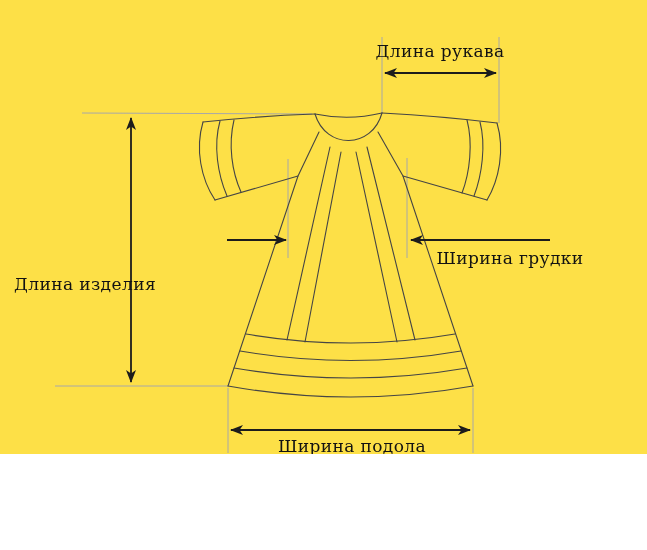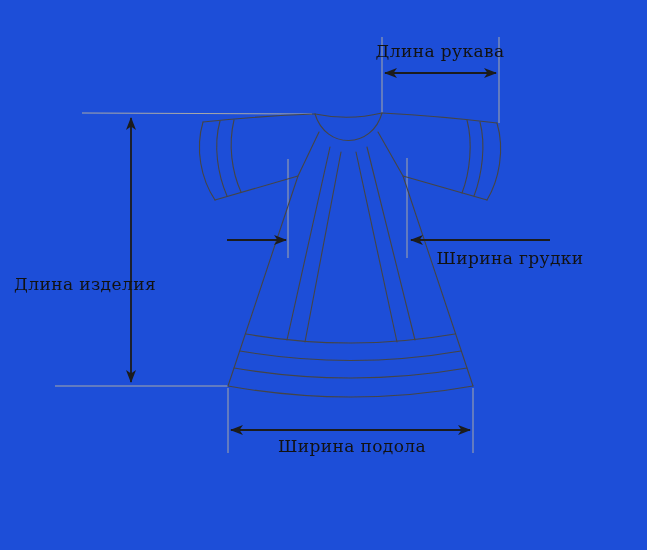--- a/index.html
+++ b/index.html
@@ -4,22 +4,22 @@
 <style>
   html, body {
     margin: 0;
     padding: 0;
     background: #ffffff;
     font-family: "DejaVu Serif", "Liberation Serif", serif;
   }
   .canvas {
     position: relative;
     width: 647px;
-    height: 550px;
-    background: #1d4ed8;
+    height: 454px;
+    background: #fde047;
     overflow: hidden;
   }
   svg { display: block; }
   svg text {
     font-family: "DejaVu Serif", "Liberation Serif", serif;
     font-size: 17px;
     letter-spacing: 0.4px;
   }
 </style>
 </head>

